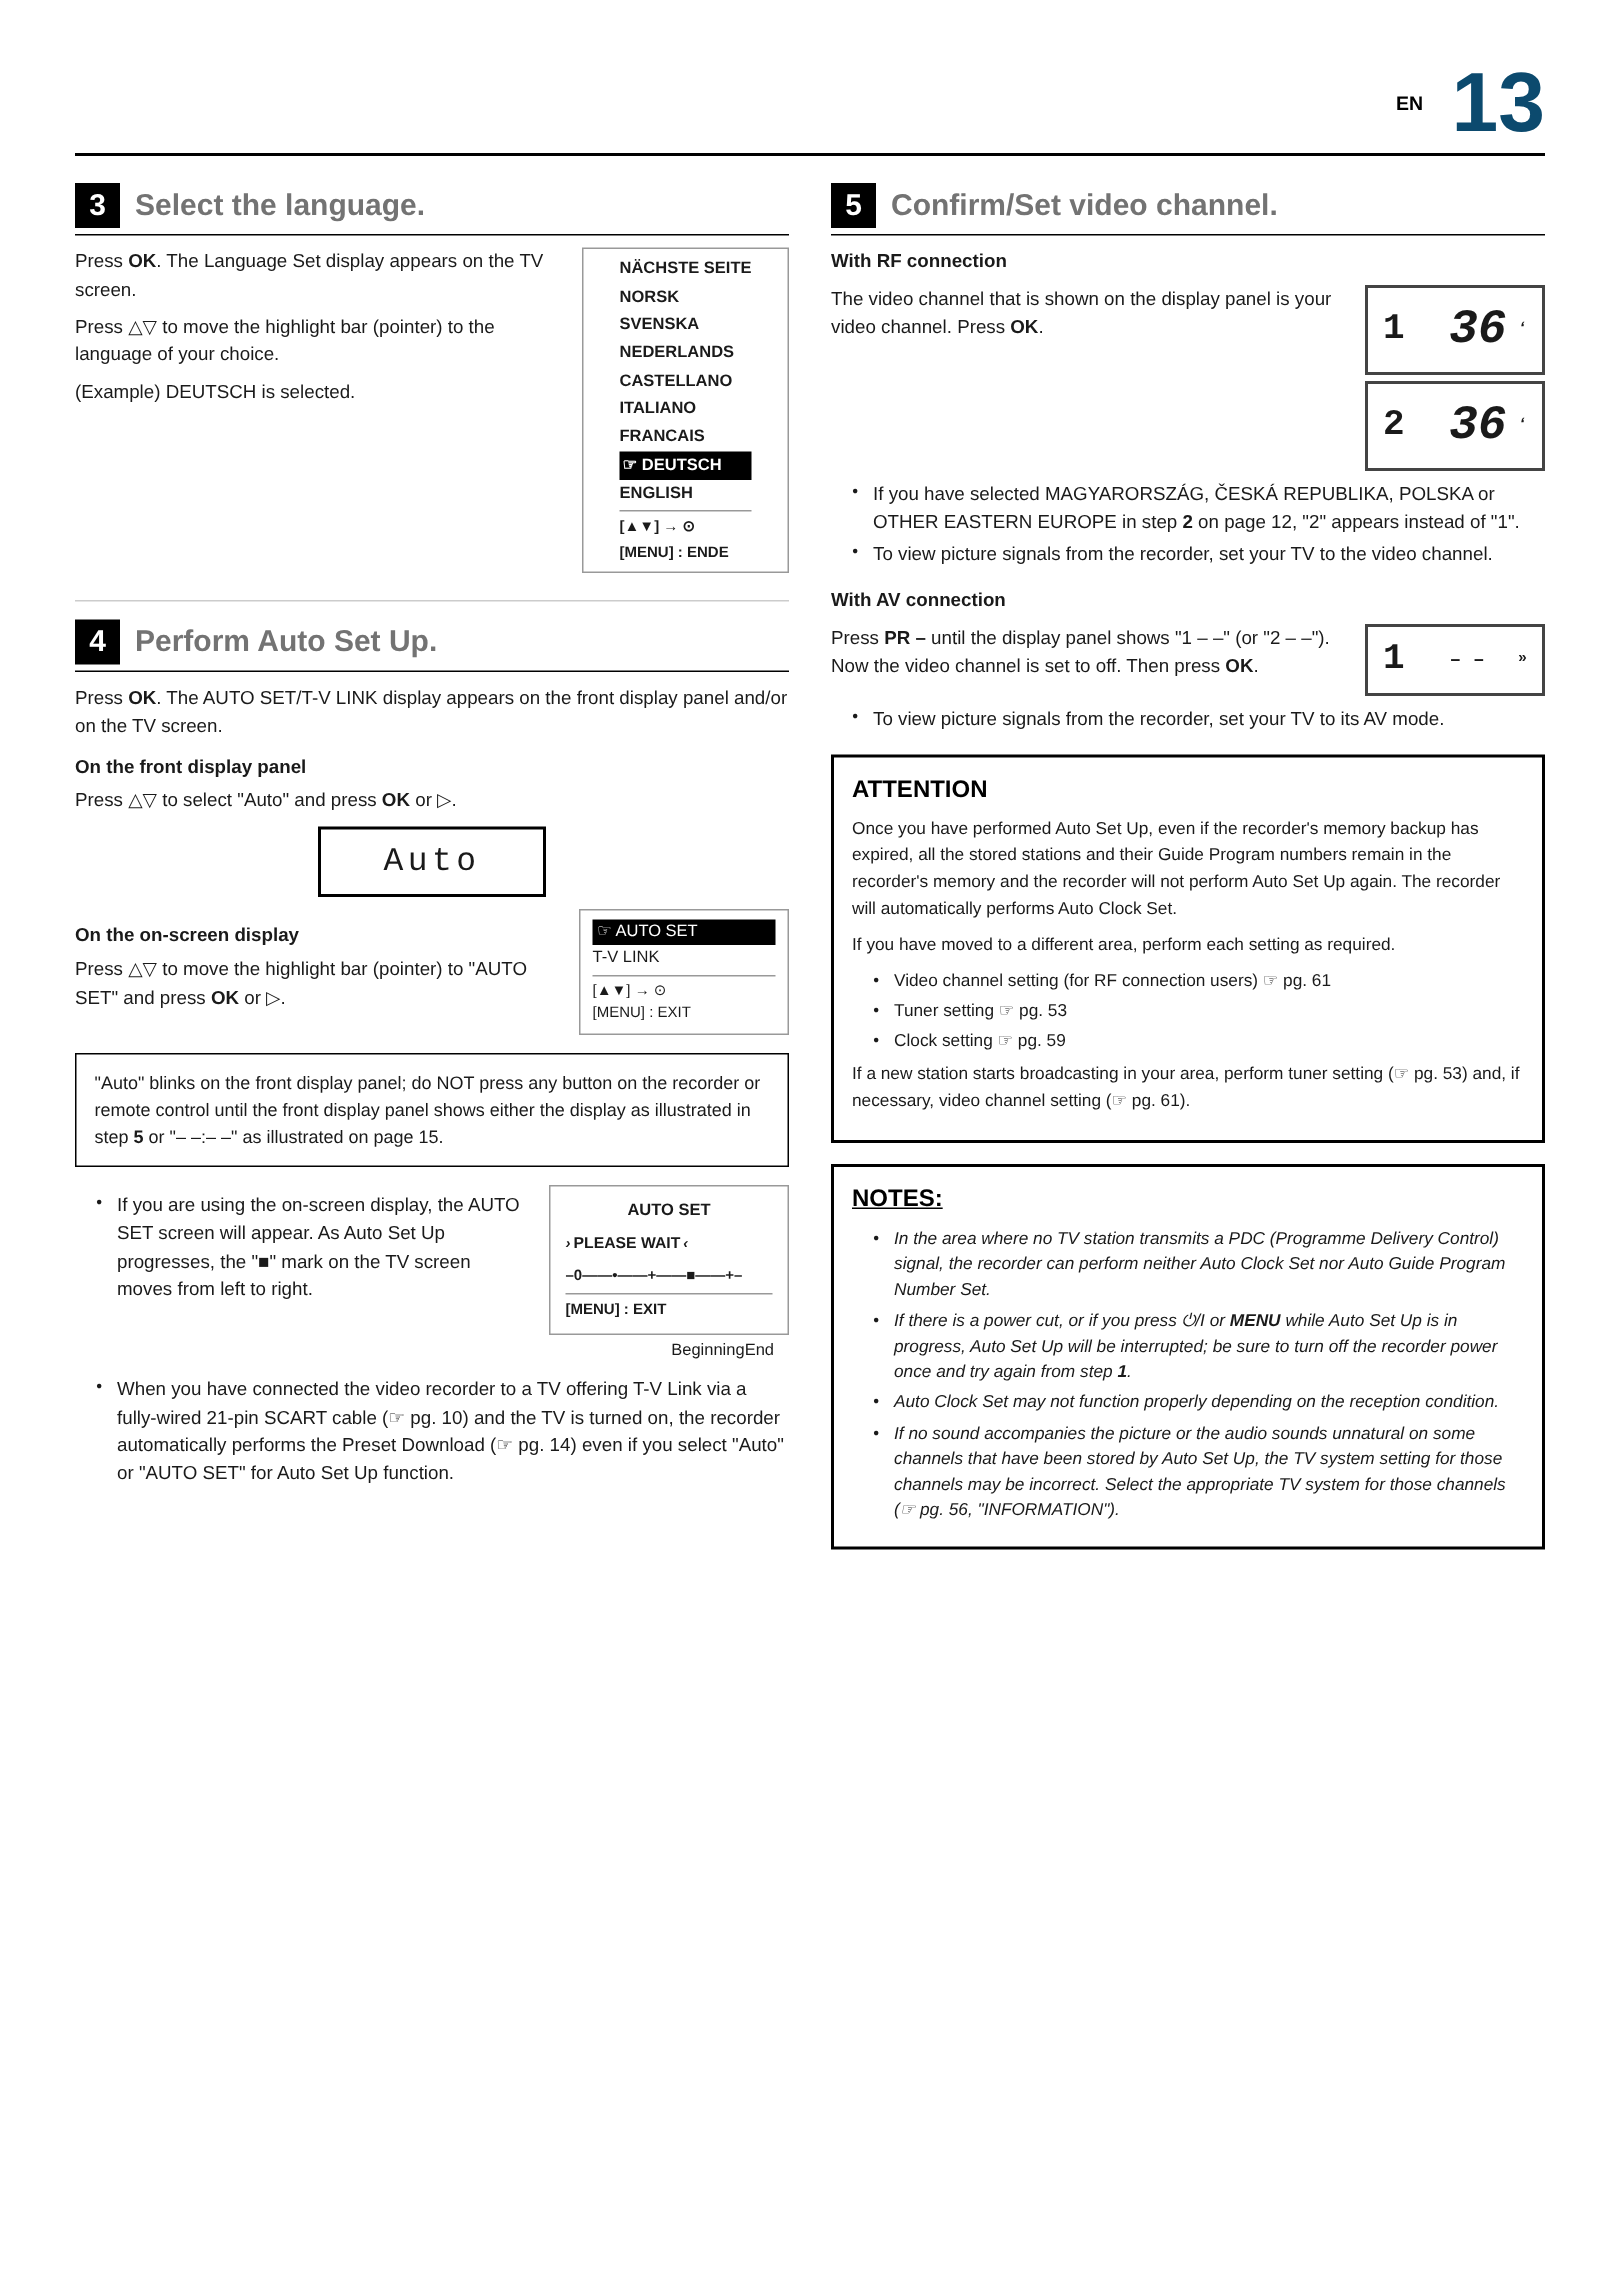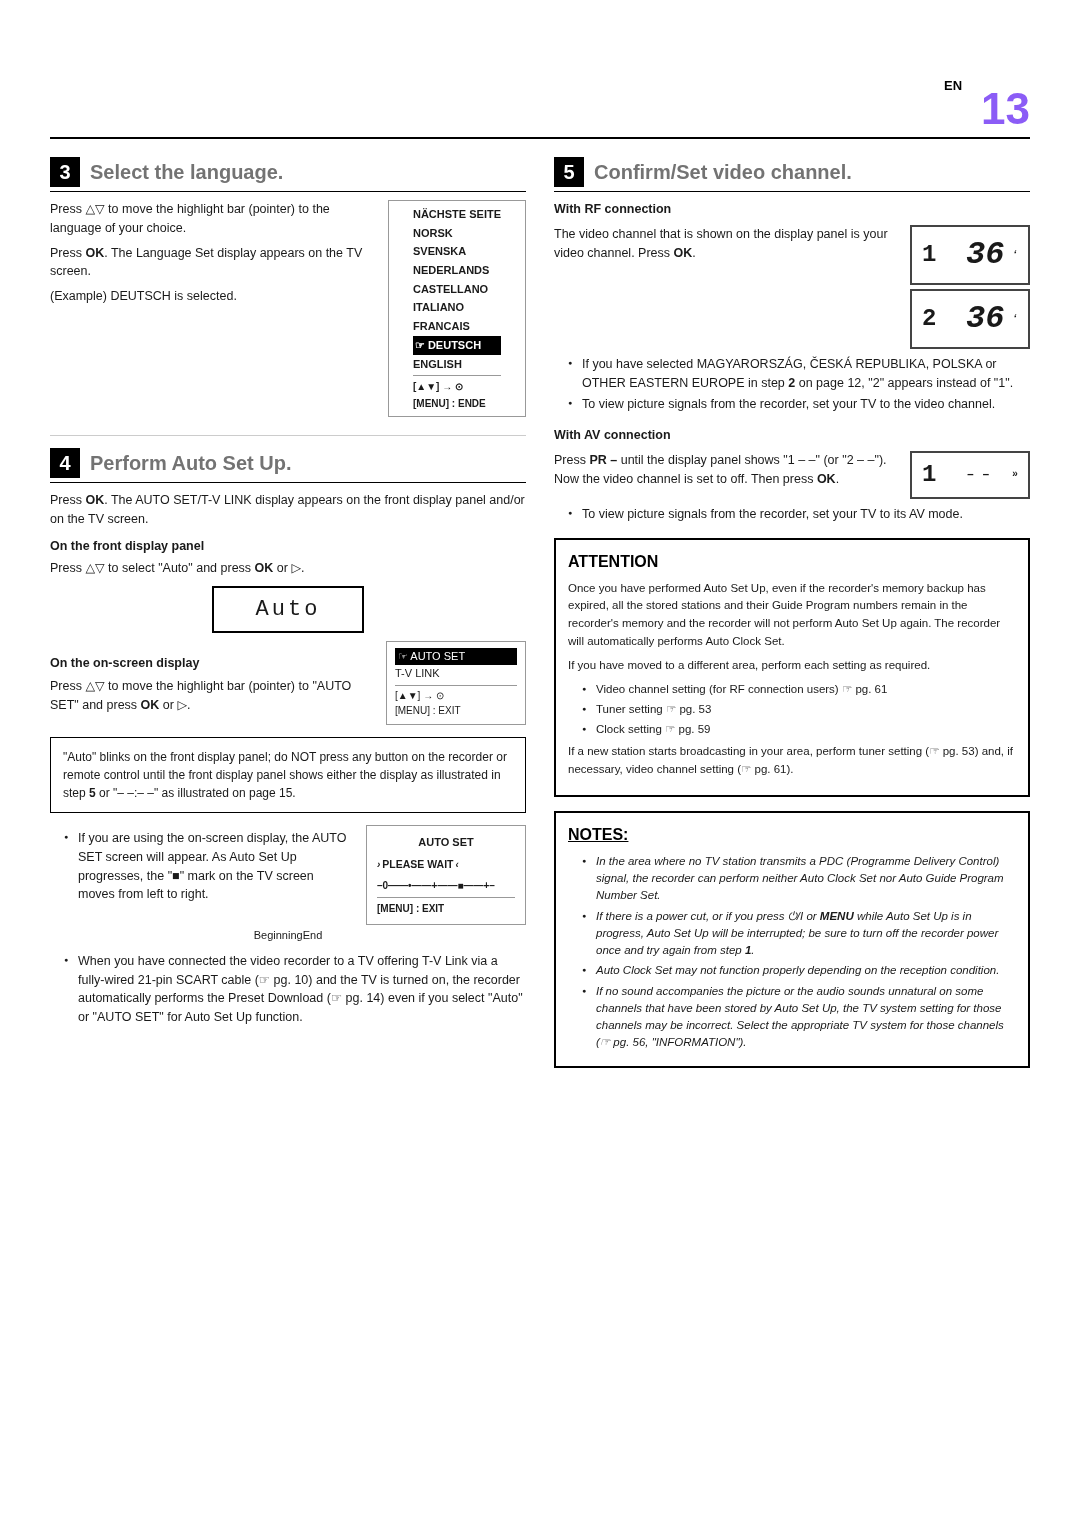--- a/index.html
+++ b/index.html
@@ -27,25 +27,24 @@
       border-bottom: 2px solid #000;
       padding-bottom: 6px;
     }
     .page-header-en {
       font-size: 13px;
       font-weight: bold;
       margin-right: 19px;
       color: #000;
     }
     .page-header-num {
-      font-size: 44px;
-      font-weight: bold;
-      color: #8b5cf6;
+      font-size: 56px;
+      font-weight: bold;
+      color: #0c4a6e;
       line-height: 1;
-      margin-top: 47px;
     }
 
     
     .main-columns {
       display: flex;
       gap: 28px;
     }
     .col-left {
       flex: 1;
       min-width: 0;
@@ -212,21 +211,21 @@
     .sub-header {
       font-weight: bold;
       font-size: 12.5px;
       margin: 8px 0 4px 0;
     }
 
     
     .step4-onscreen {
       display: flex;
       gap: 8px;
-      align-items: center;
+      align-items: flex-start;
       margin-top: 4px;
     }
     .step4-text { flex: 1; }
 
     
     .attention-box {
       border: 2px solid #000;
       padding: 10px 12px;
       margin-top: 14px;
     }
@@ -346,22 +345,22 @@
     <div class="col-left">
 
       <div class="step-section">
         <div class="step-header">
           <div class="step-number-box">3</div>
           <span class="step-title">Select the language.</span>
         </div>
         <div class="step-body">
           <div class="step3-content">
             <div class="step3-text">
+              <p>Press <strong>OK</strong>. The Language Set display appears on the TV screen.</p>
               <p>Press △▽ to move the highlight bar (pointer) to the language of your choice.</p>
-              <p>Press <strong>OK</strong>. The Language Set display appears on the TV screen.</p>
               <p>(Example) DEUTSCH is selected.</p>
             </div>
             <div class="language-box">
               <div>NÄCHSTE SEITE</div>
               <div>NORSK</div>
               <div>SVENSKA</div>
               <div>NEDERLANDS</div>
               <div>CASTELLANO</div>
               <div>ITALIANO</div>
               <div>FRANCAIS</div>
@@ -417,21 +416,21 @@
                 <span>PLEASE WAIT</span>
                 <span style="font-size:10px; font-style:italic; margin-left:2px;">‹</span>
               </div>
               <div style="font-size:10px; margin:2px 0;">
                 <span>–0——•——+——■——+–</span>
               </div>
               <div class="autoset-footer">[MENU] : EXIT</div>
             </div>
           </div>
 
-          <div style="display:flex; justify-content:center; font-size:11px; margin:2px 10px 8px;">
+          <div style="display:flex; justify-content:flex-end; font-size:11px; margin:2px 10px 8px;">
             <span>Beginning</span>
             <span>End</span>
           </div>
 
           <ul class="bullet-list">
             <li>When you have connected the video recorder to a TV offering T-V Link via a fully-wired 21-pin SCART cable (☞ pg. 10) and the TV is turned on, the recorder automatically performs the Preset Download (☞ pg. 14) even if you select "Auto" or "AUTO SET" for Auto Set Up function.</li>
           </ul>
         </div>
       </div>
 

